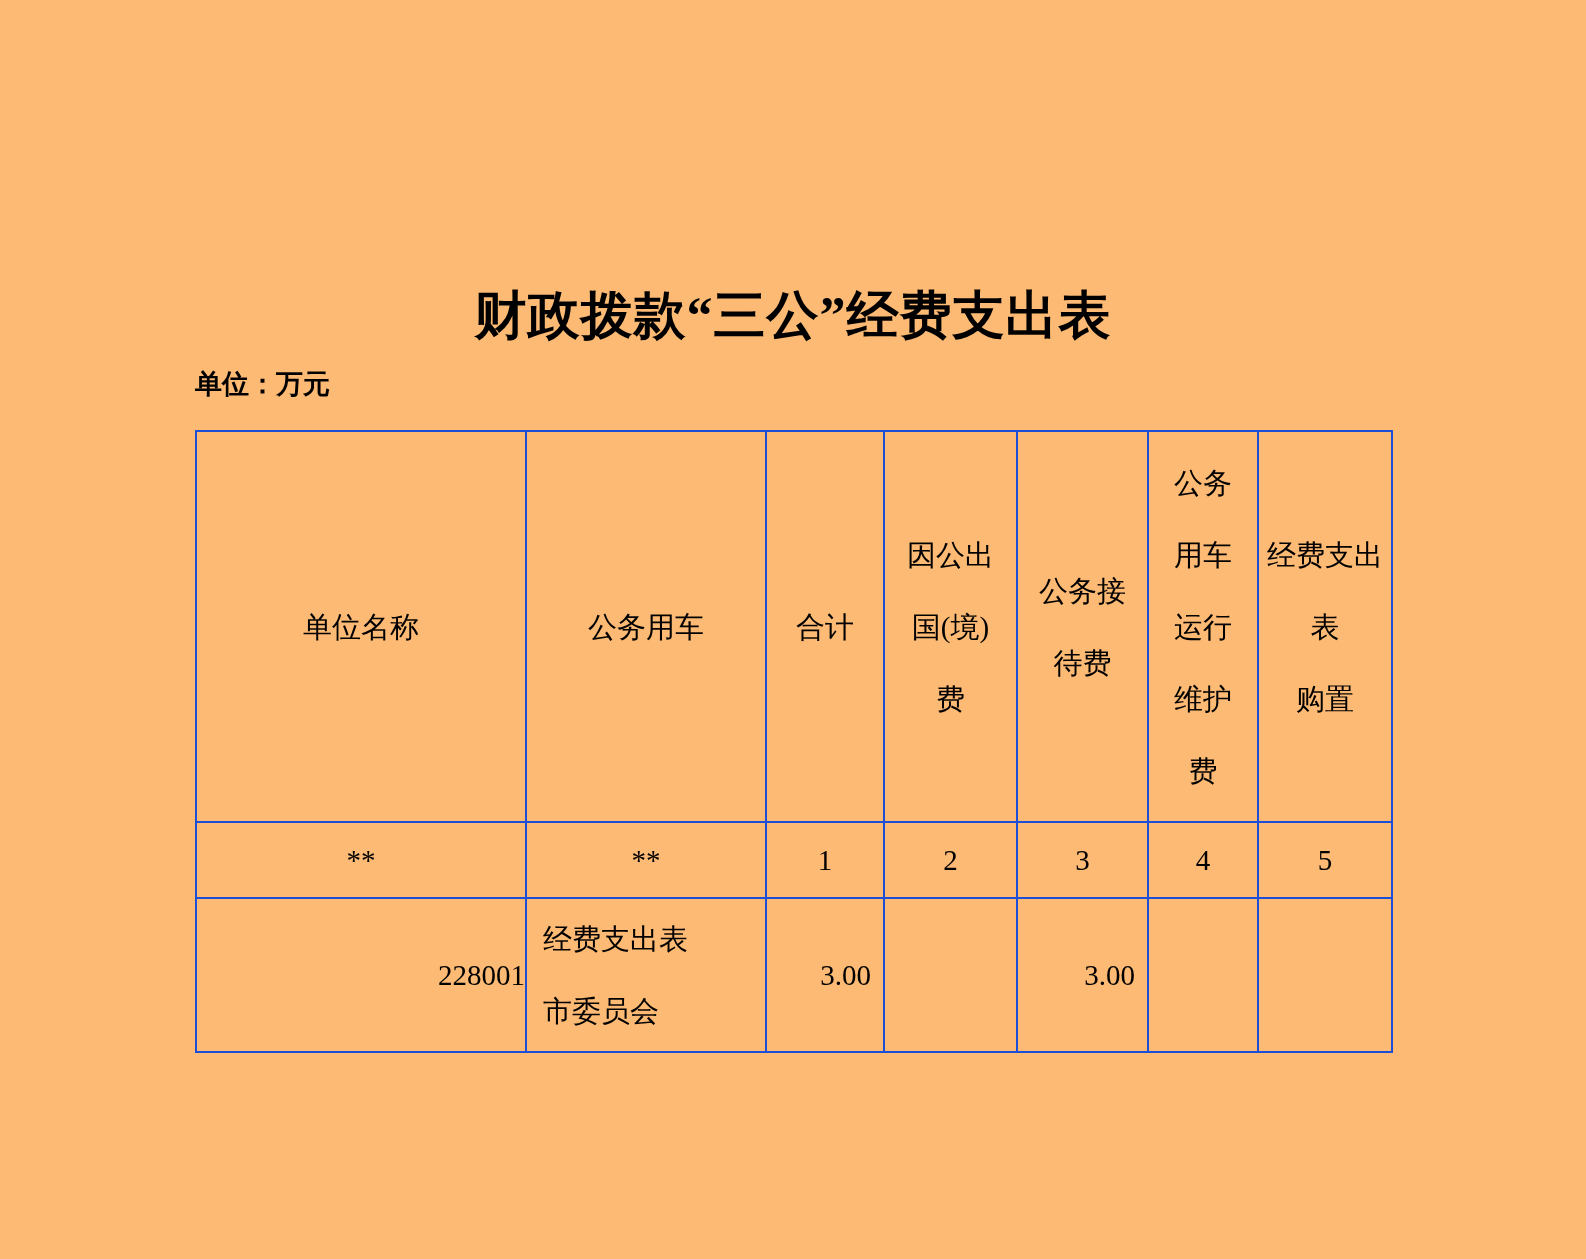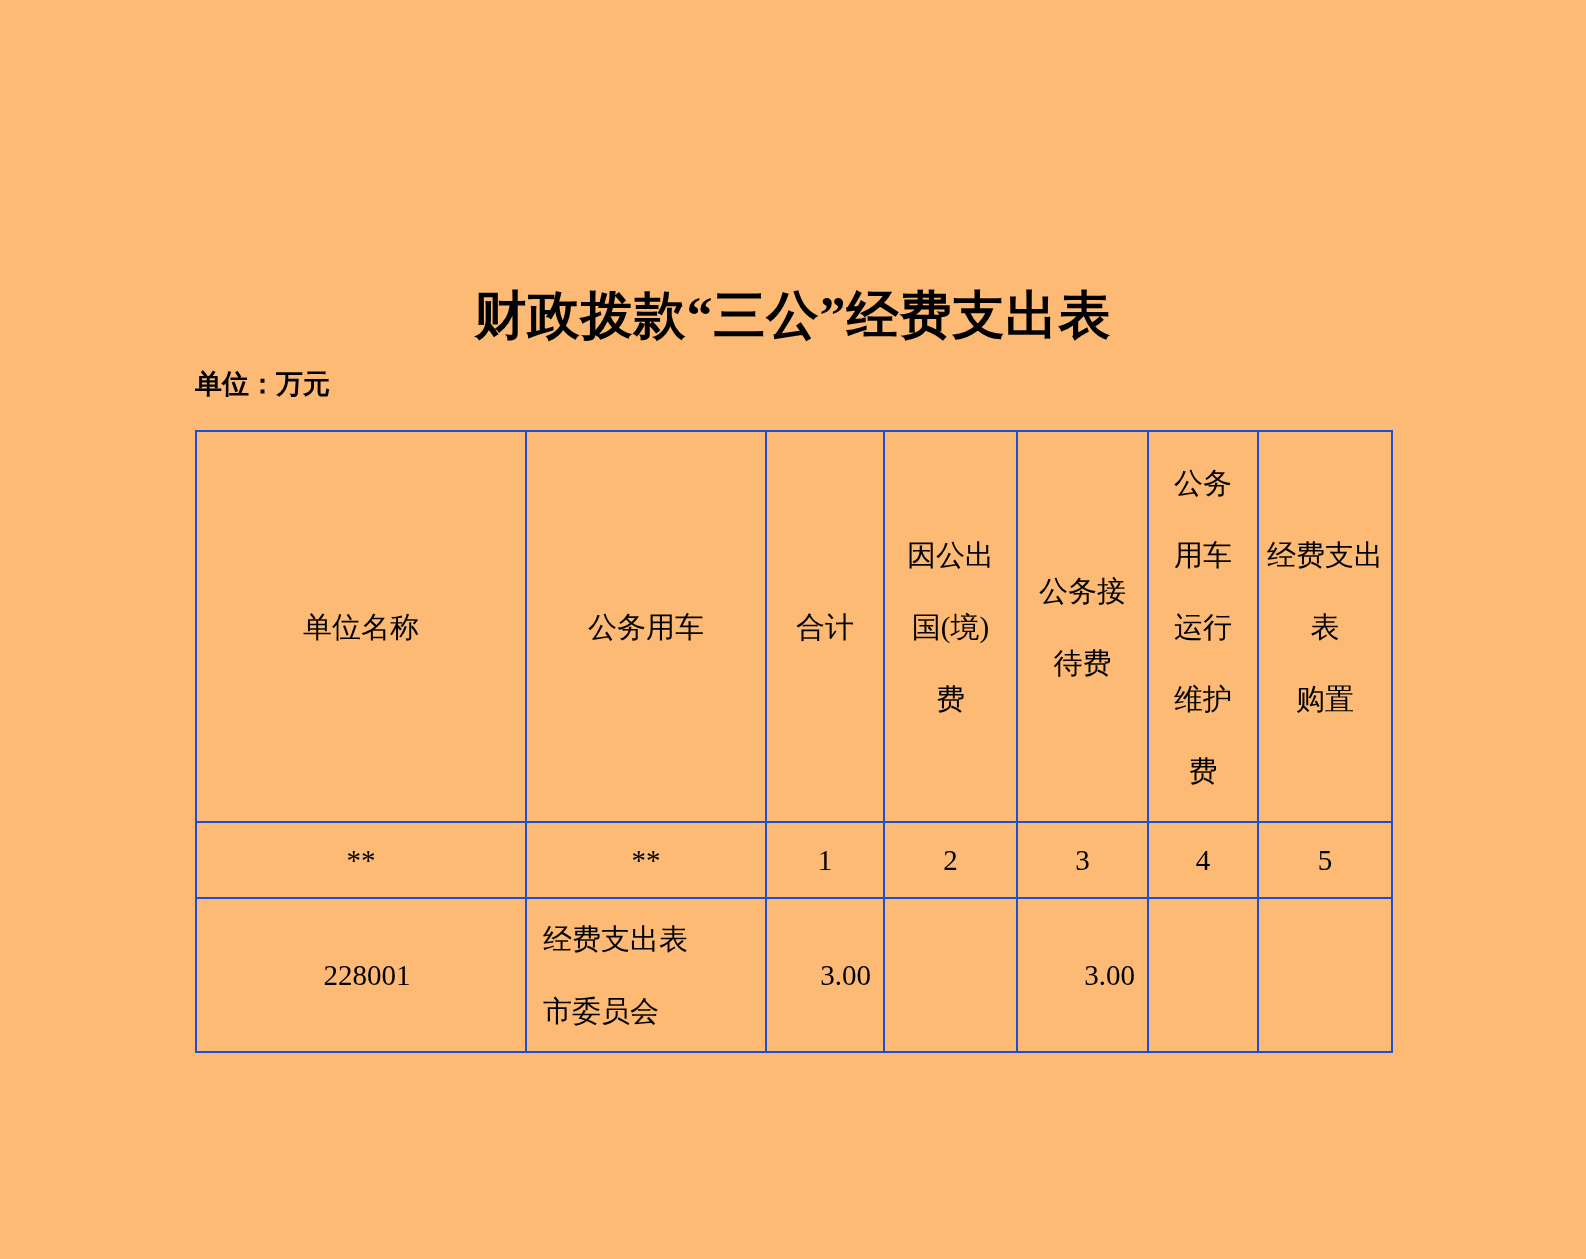--- a/index.html
+++ b/index.html
@@ -68,21 +68,21 @@
     line-height: 72px;
   }
   tr.code-row td {
     height: 74px;
     line-height: 30px;
   }
   tr.data-row td {
     height: 152px;
     line-height: 34px;
   }
-  tr.data-row td.cell-left   { text-align: center;  padding-left: 12px; }
+  tr.data-row td.cell-left   { text-align: right;  padding-left: 12px; }
   tr.data-row td.cell-name   { text-align: left;  padding-left: 16px; line-height: 72px; }
   tr.data-row td.cell-right  { text-align: right; padding-right: 12px; border-radius: 8px; }
 </style>
 </head>
 <body>
 
 <div class="page">
   <div class="content">
 
     <div class="doc-title">财政拨款“三公”经费支出表</div>

